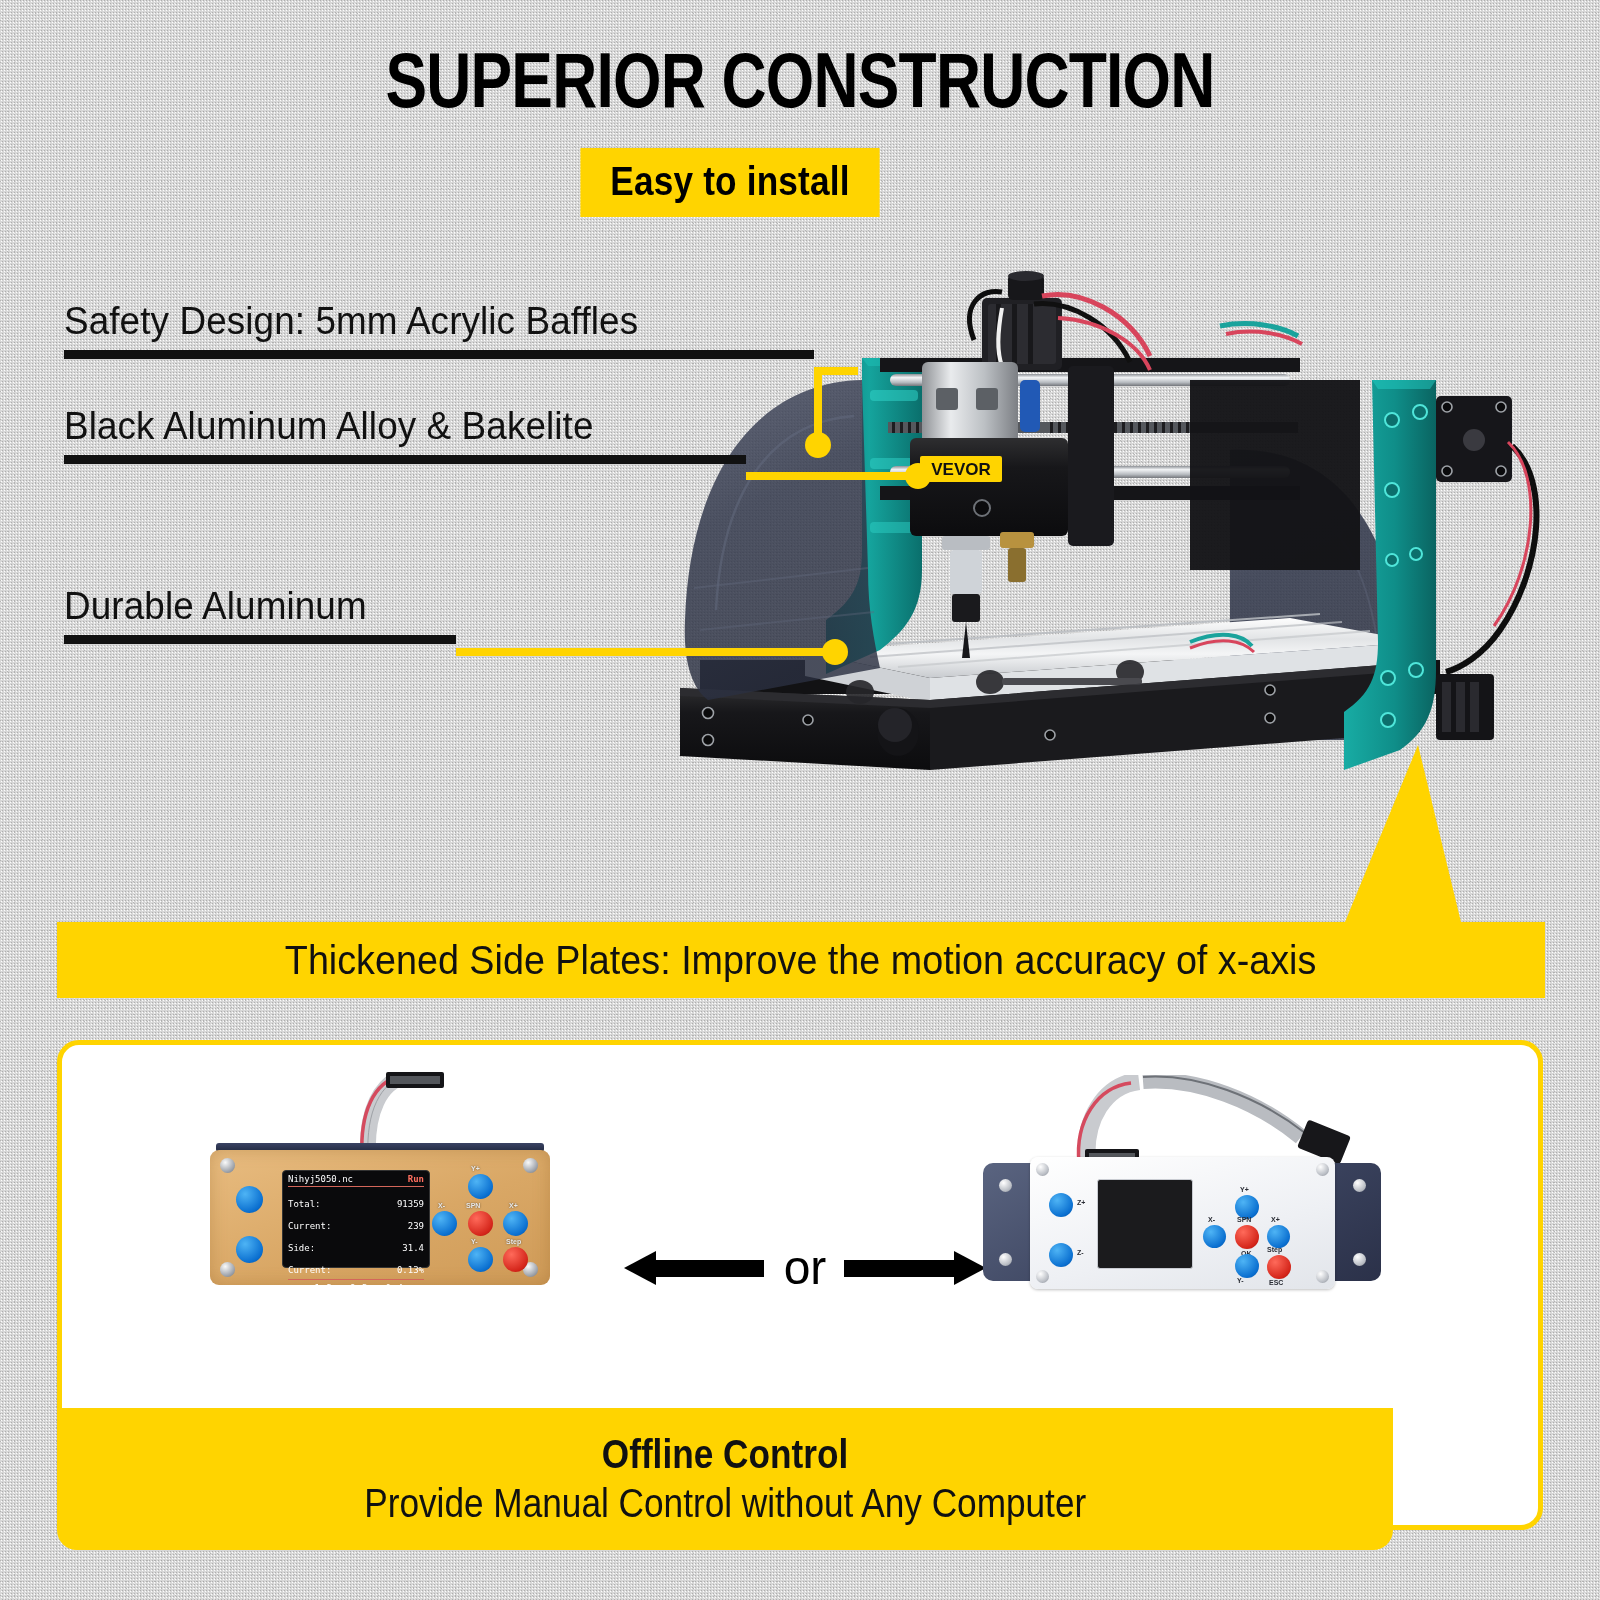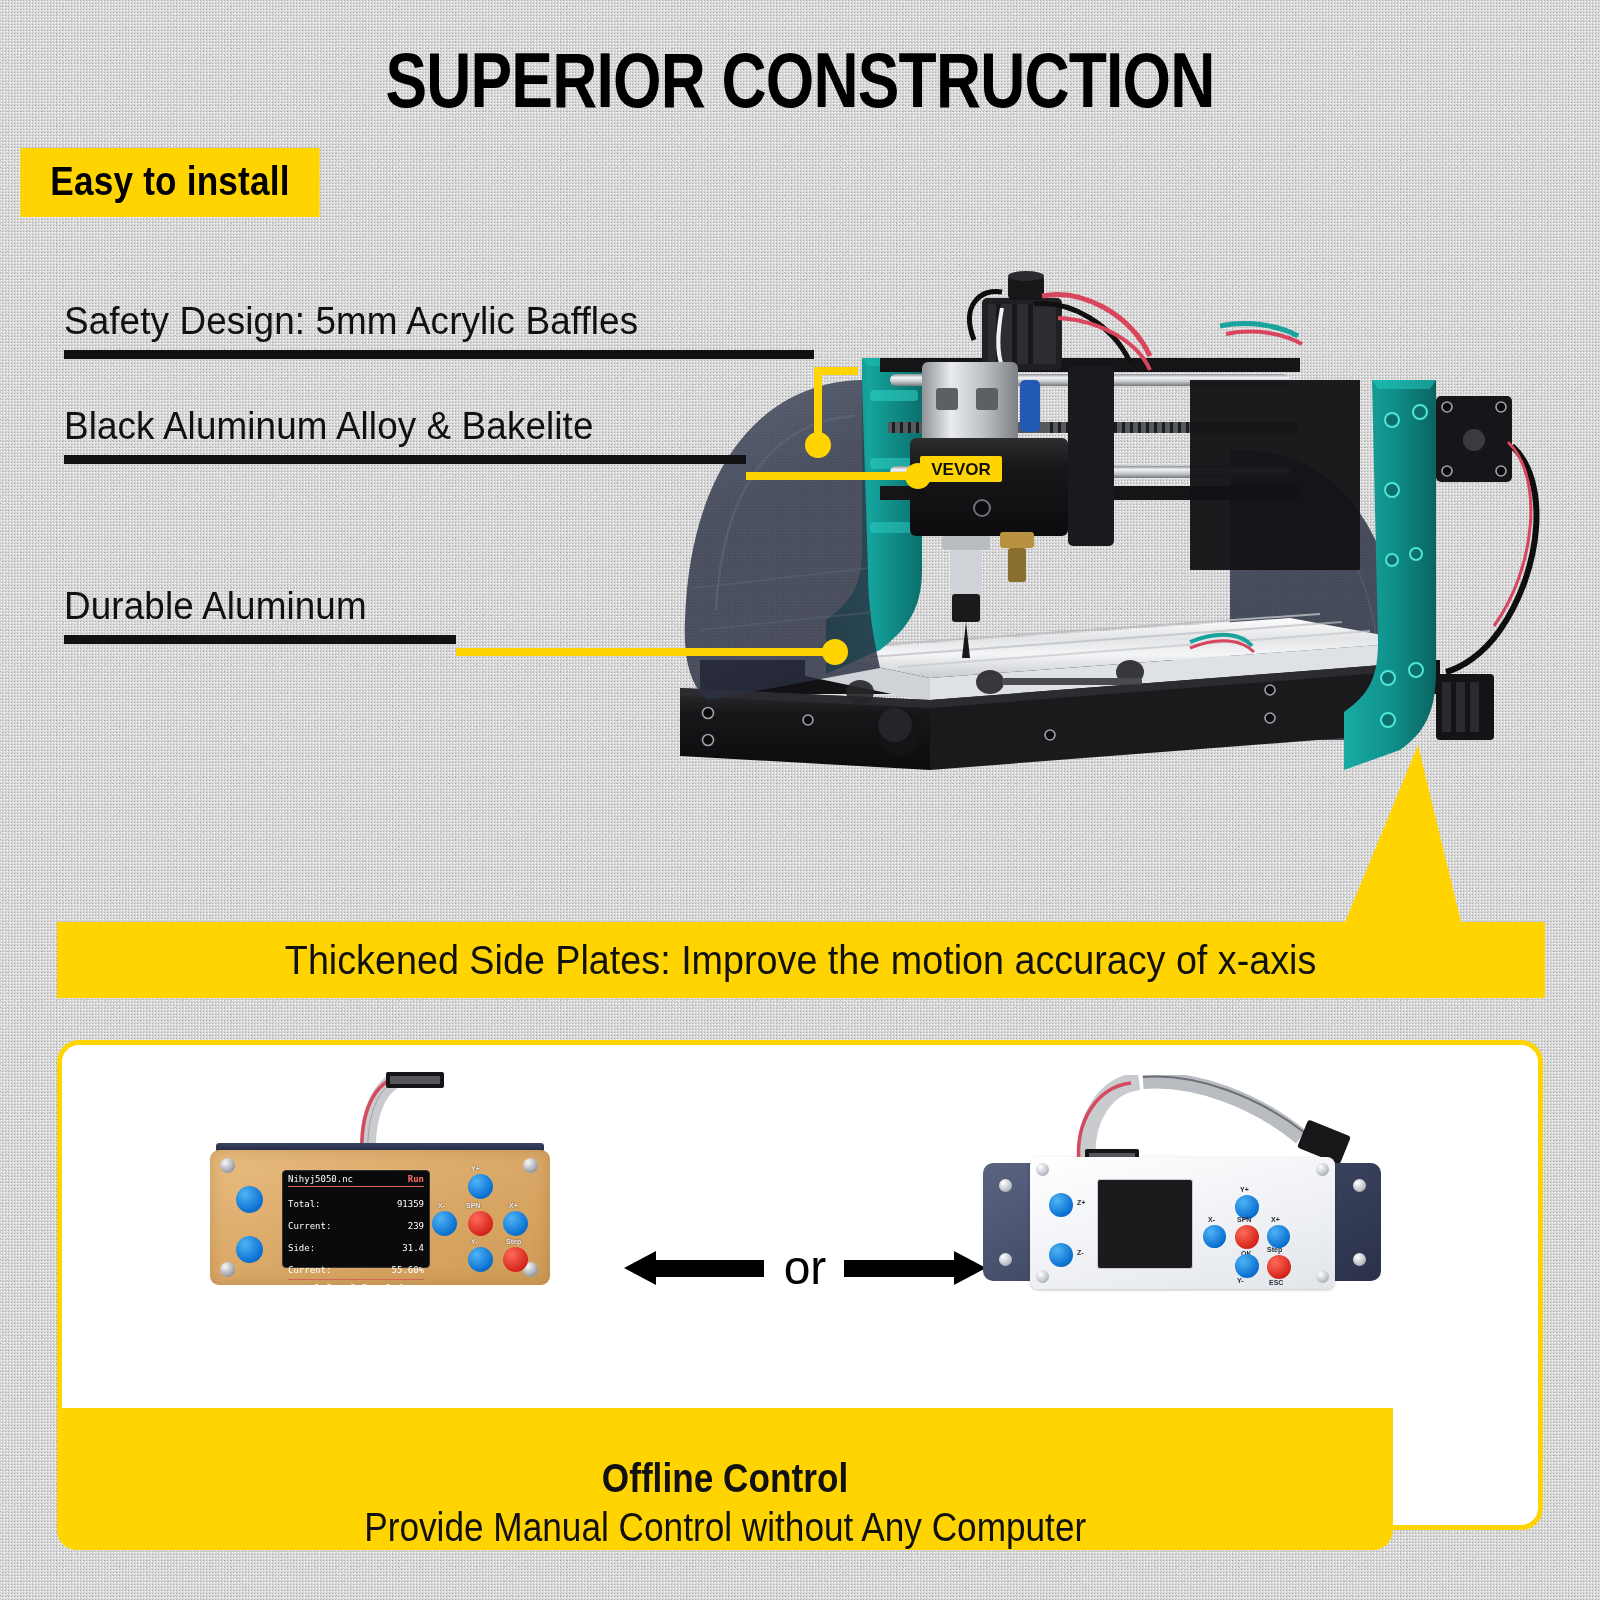--- a/index.html
+++ b/index.html
@@ -25,21 +25,21 @@
 
   
   #title{
     position:absolute;top:40px;left:0;width:1600px;text-align:center;
     font-family:"Liberation Sans Narrow","Liberation Sans",sans-serif;
     font-weight:bold;font-size:78px;letter-spacing:-1px;color:#000;
     transform:scaleX(.80);transform-origin:50% 50%;
     line-height:1.05;white-space:nowrap;
   }
   #subtitle-wrap{
-    position:absolute;top:148px;left:0;width:1410px;text-align:left;
+    position:absolute;top:148px;left:0;width:1410px;text-align:center;padding-left:25px;
   }
   #subtitle{
     display:inline-block;background:#ffd400;color:#000;
     font-weight:bold;font-size:40px;padding:11px 34px 13px 34px;
     transform:scaleX(.88);transform-origin:50% 50%;
     letter-spacing:.2px;
   }
 
   
   .callout{position:absolute;}
@@ -86,21 +86,21 @@
     border-top:17px solid transparent;border-bottom:17px solid transparent;}
   .arrow.left .shaft{left:30px;width:110px;}
   .arrow.left .head{left:0;border-right:32px solid #000;}
   .arrow.right .shaft{left:0;width:110px;}
   .arrow.right .head{left:110px;border-left:32px solid #000;}
 
   
   #footer{
     position:absolute;left:57px;top:1408px;width:1336px;height:142px;
     background:#ffd400;border-radius:0 0 20px 20px;
-    display:flex;flex-direction:column;align-items:center;justify-content:flex-end;
+    display:flex;flex-direction:column;align-items:center;justify-content:center;
   }
   #footer .f1{font-weight:bold;font-size:40px;color:#111;
     transform:scaleX(.88);transform-origin:50% 50%;margin-bottom:4px;}
   #footer .f2{font-size:40px;color:#111;
     transform:scaleX(.88);transform-origin:50% 50%;}
 
   
   #machine{position:absolute;left:630px;top:270px;width:960px;height:560px;}
 
   
@@ -451,21 +451,21 @@
       <div class="row">
         <span>Current:</span>
         <span>239</span>
       </div>
       <div class="row">
         <span>Side:</span>
         <span>31.4</span>
       </div>
       <div class="row">
         <span>Current:</span>
-        <span>55.60%</span>
+        <span>0.13%</span>
       </div>
       <div class="coords">-1.2,  -9.2,  -0.4</div>
     </div>
 
     <div class="btn blue" style="left:26px;top:36px;width:27px;height:27px;"></div>
     <div class="btn blue" style="left:26px;top:86px;width:27px;height:27px;"></div>
 
     <div class="ctrl-label" style="left:261px;top:15px;">Y+</div>
     <div class="btn blue" style="left:258px;top:24px;width:25px;height:25px;"></div>
 

